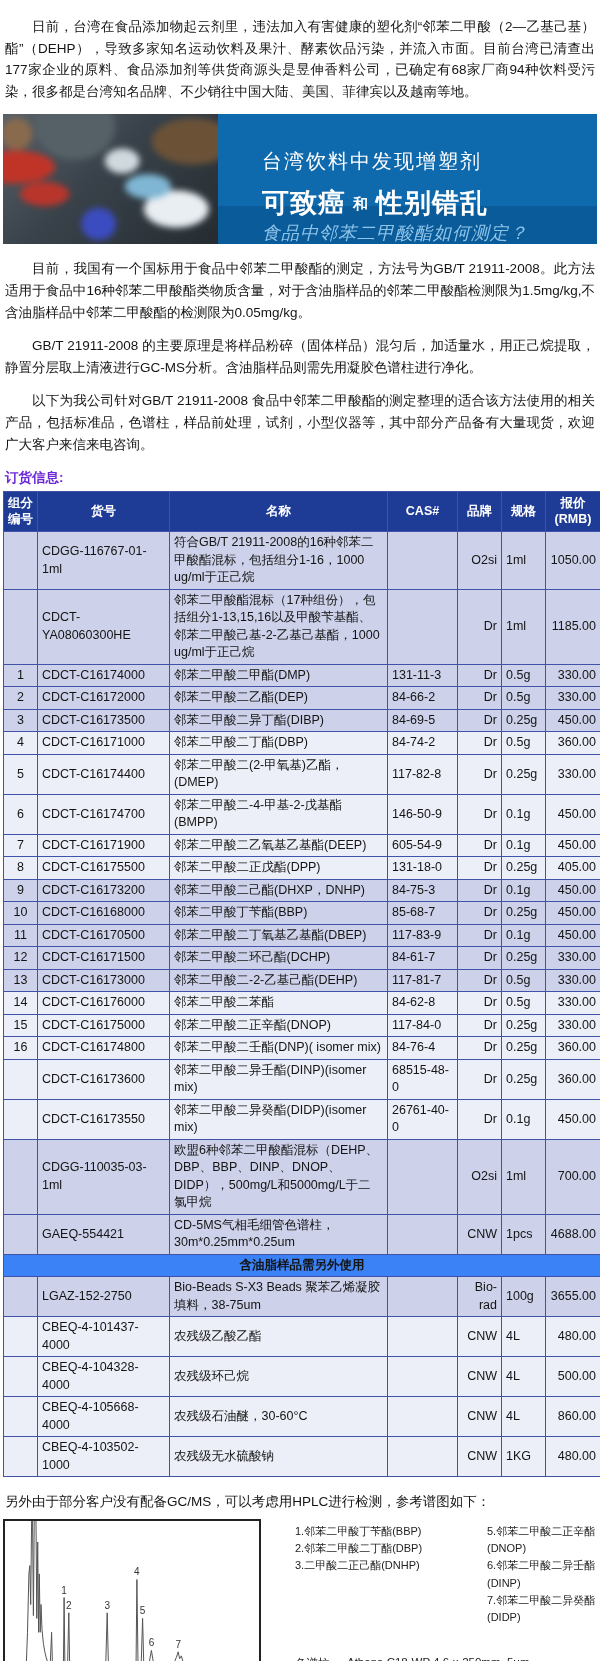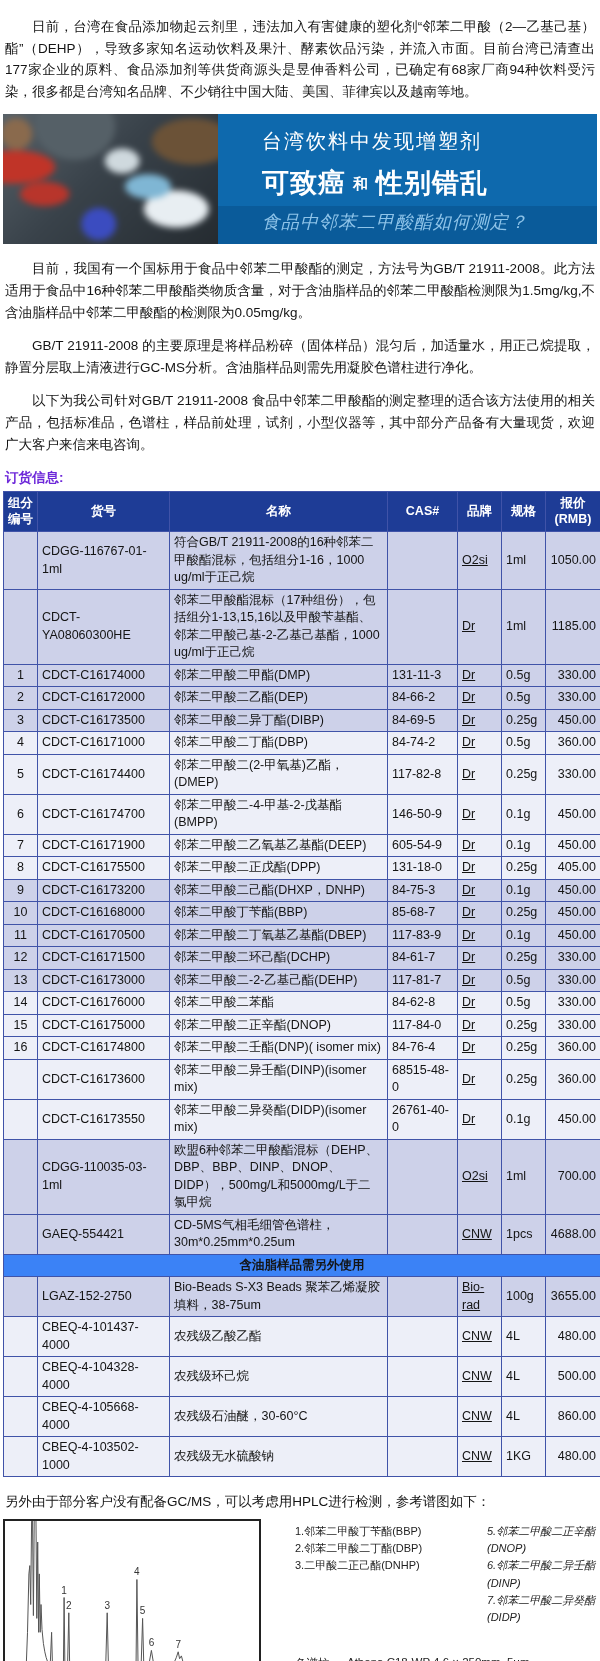--- a/index.html
+++ b/index.html
@@ -18,48 +18,48 @@
       radial-gradient(ellipse at 22% 60%, #b8352b 0 9%, transparent 10%),
       radial-gradient(ellipse at 55% 38%, #cfd9de 0 9%, transparent 10%),
       radial-gradient(ellipse at 66% 55%, #7fb6d4 0 10%, transparent 11%),
       radial-gradient(ellipse at 78% 70%, #e8eef2 0 12%, transparent 13%),
       radial-gradient(ellipse at 45% 80%, #3b4cc0 0 9%, transparent 10%),
       radial-gradient(ellipse at 85% 25%, #6b5237 0 14%, transparent 15%),
       radial-gradient(ellipse at 35% 15%, #556067 0 18%, transparent 19%),
       linear-gradient(135deg,#5c666d 0%,#39424a 45%,#23292e 100%);}
   .banner-right{flex:1;background:linear-gradient(to bottom,#0e69ad 0%,#0e69ad 71%,#0a5b9a 71%,#0a5b9a 100%);
     color:#fff;padding:14px 8px 8px 44px;display:flex;flex-direction:column;}
-  .b-title{font-size:20px;letter-spacing:2px;margin-top:0;font-weight:500;}
+  .b-title{font-size:20px;letter-spacing:2px;margin-top:20px;font-weight:500;}
   .b-headline{margin-top:10px;font-weight:bold;font-size:27px;letter-spacing:1px;font-family:Liberation Serif, serif;}
   .b-headline .and{font-size:15px;margin:0 7px;vertical-align:3px;}
   .b-subtitle{margin-top:auto;font-style:italic;font-size:18px;color:#8fc4e9;letter-spacing:1px;padding-bottom:2px;}
 
   .order-label{color:#6d28d9;font-weight:bold;margin:14px 0 4px 2px;}
 
   table.grid{width:100%;border-collapse:collapse;font-size:12.5px;table-layout:fixed;border-radius:30px;}
   table.grid th,table.grid td{border:1px solid #4053a8;padding:2px 4px;vertical-align:middle;word-wrap:break-word;}
   table.grid thead th{background:#1e3c96;color:#fff;font-weight:bold;text-align:center;padding:4px 1px;line-height:1.25;}
   tr.row-shaded td{background:#cdd1e9;}
   tr.row-light td{background:#edeff8;}
   td.cell-no{text-align:center;}
-  td.cell-brand{text-align:left;text-decoration:underline;}
+  td.cell-brand{text-align:right;}
   td.cell-price{text-align:right;padding-right:5px;}
   td.divider-cell{background:#3b82f6;text-align:center;font-weight:bold;padding:4px 2px;}
   table.grid td{line-height:1.4;}
 
   .hplc-note{margin:16px 0 8px 2px;}
 
   .hplc-wrap{display:flex;margin:2px 0 6px 0;}
   .chart-box{width:254px;flex:none;border:2px solid #222;background:#fff;}
   .chart-box svg{display:block;}
   .hplc-right{flex:1;padding-left:34px;padding-top:4px;font-size:11px;color:#222;}
   .legend-cols{display:flex;gap:34px;}
   .legend-col{line-height:1.55;}
   .legend-col.left{width:158px;}
-  .legend-col.right{flex:1;font-style:italic;}
+  .legend-col.right{flex:1;}
   .conditions{margin-top:30px;font-size:11.5px;}
   .cond-line{display:flex;margin-bottom:2px;}
   .cond-label{width:52px;flex:none;}
 </style>
 </head>
 <body>
 
 <div class="page">
 
   <p class="intro">日前，台湾在食品添加物起云剂里，违法加入有害健康的塑化剂“邻苯二甲酸（2—乙基己基）酯”（DEHP），导致多家知名运动饮料及果汁、酵素饮品污染，并流入市面。目前台湾已清查出177家企业的原料、食品添加剂等供货商源头是昱伸香料公司，已确定有68家厂商94种饮料受污染，很多都是台湾知名品牌、不少销往中国大陆、美国、菲律宾以及越南等地。</p>

